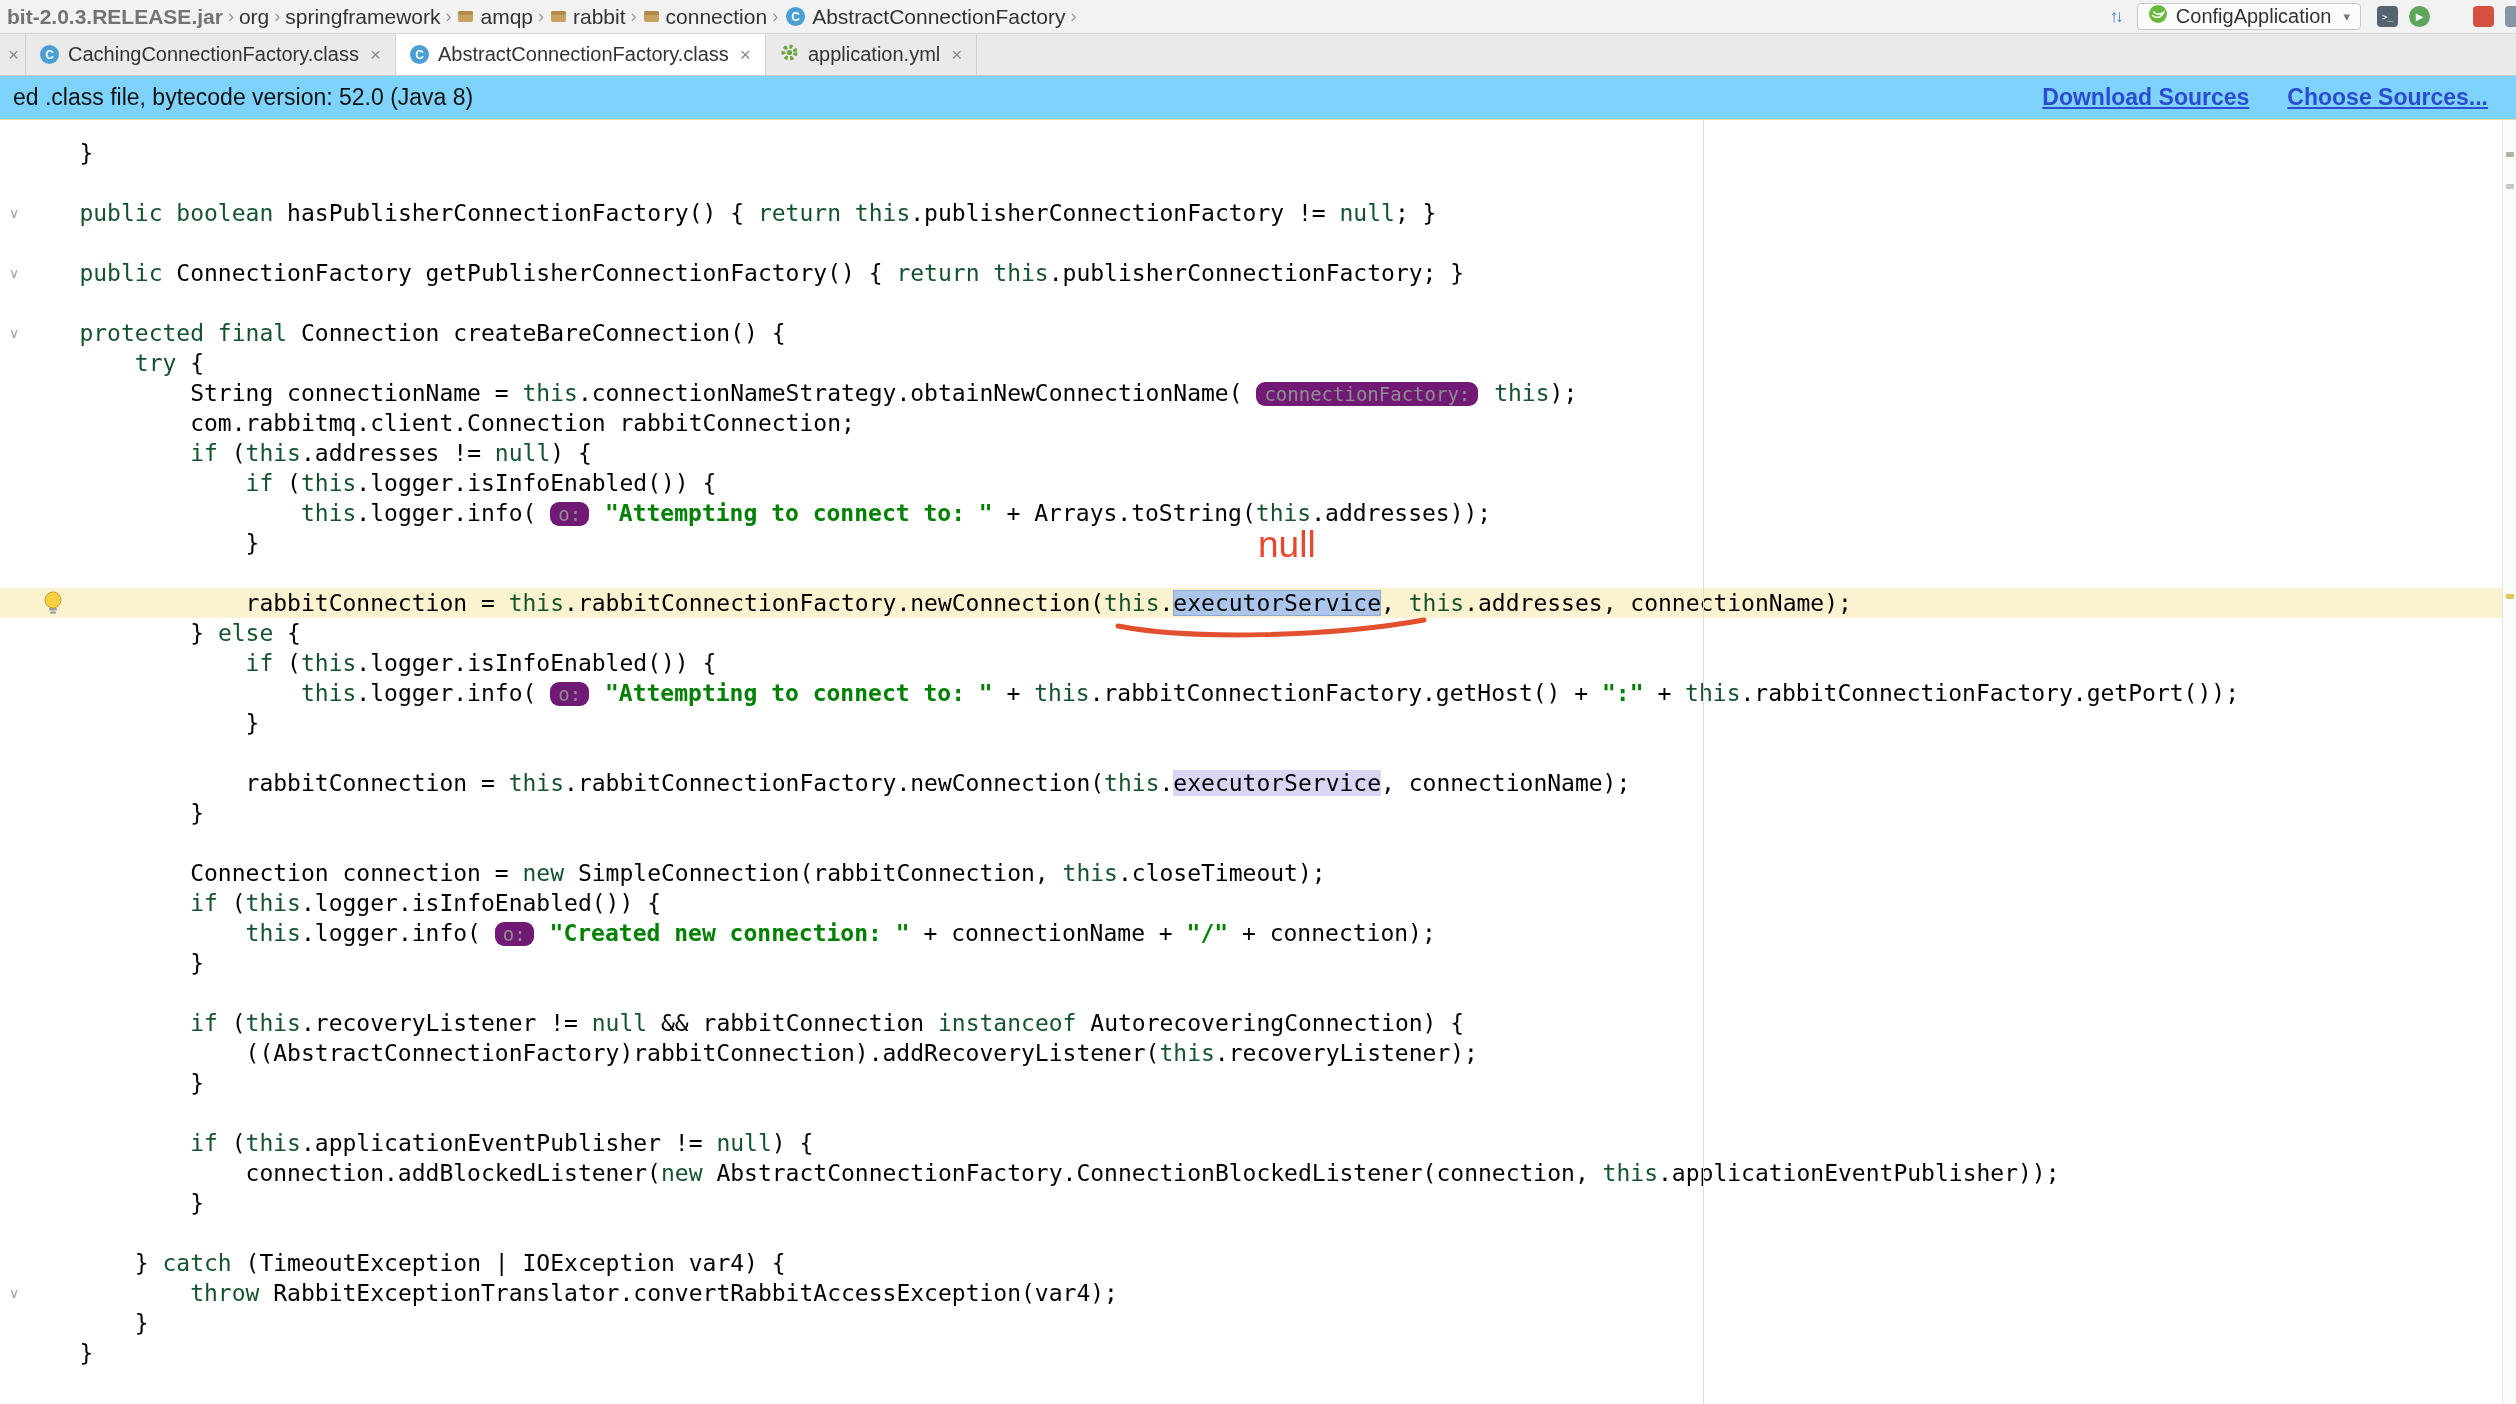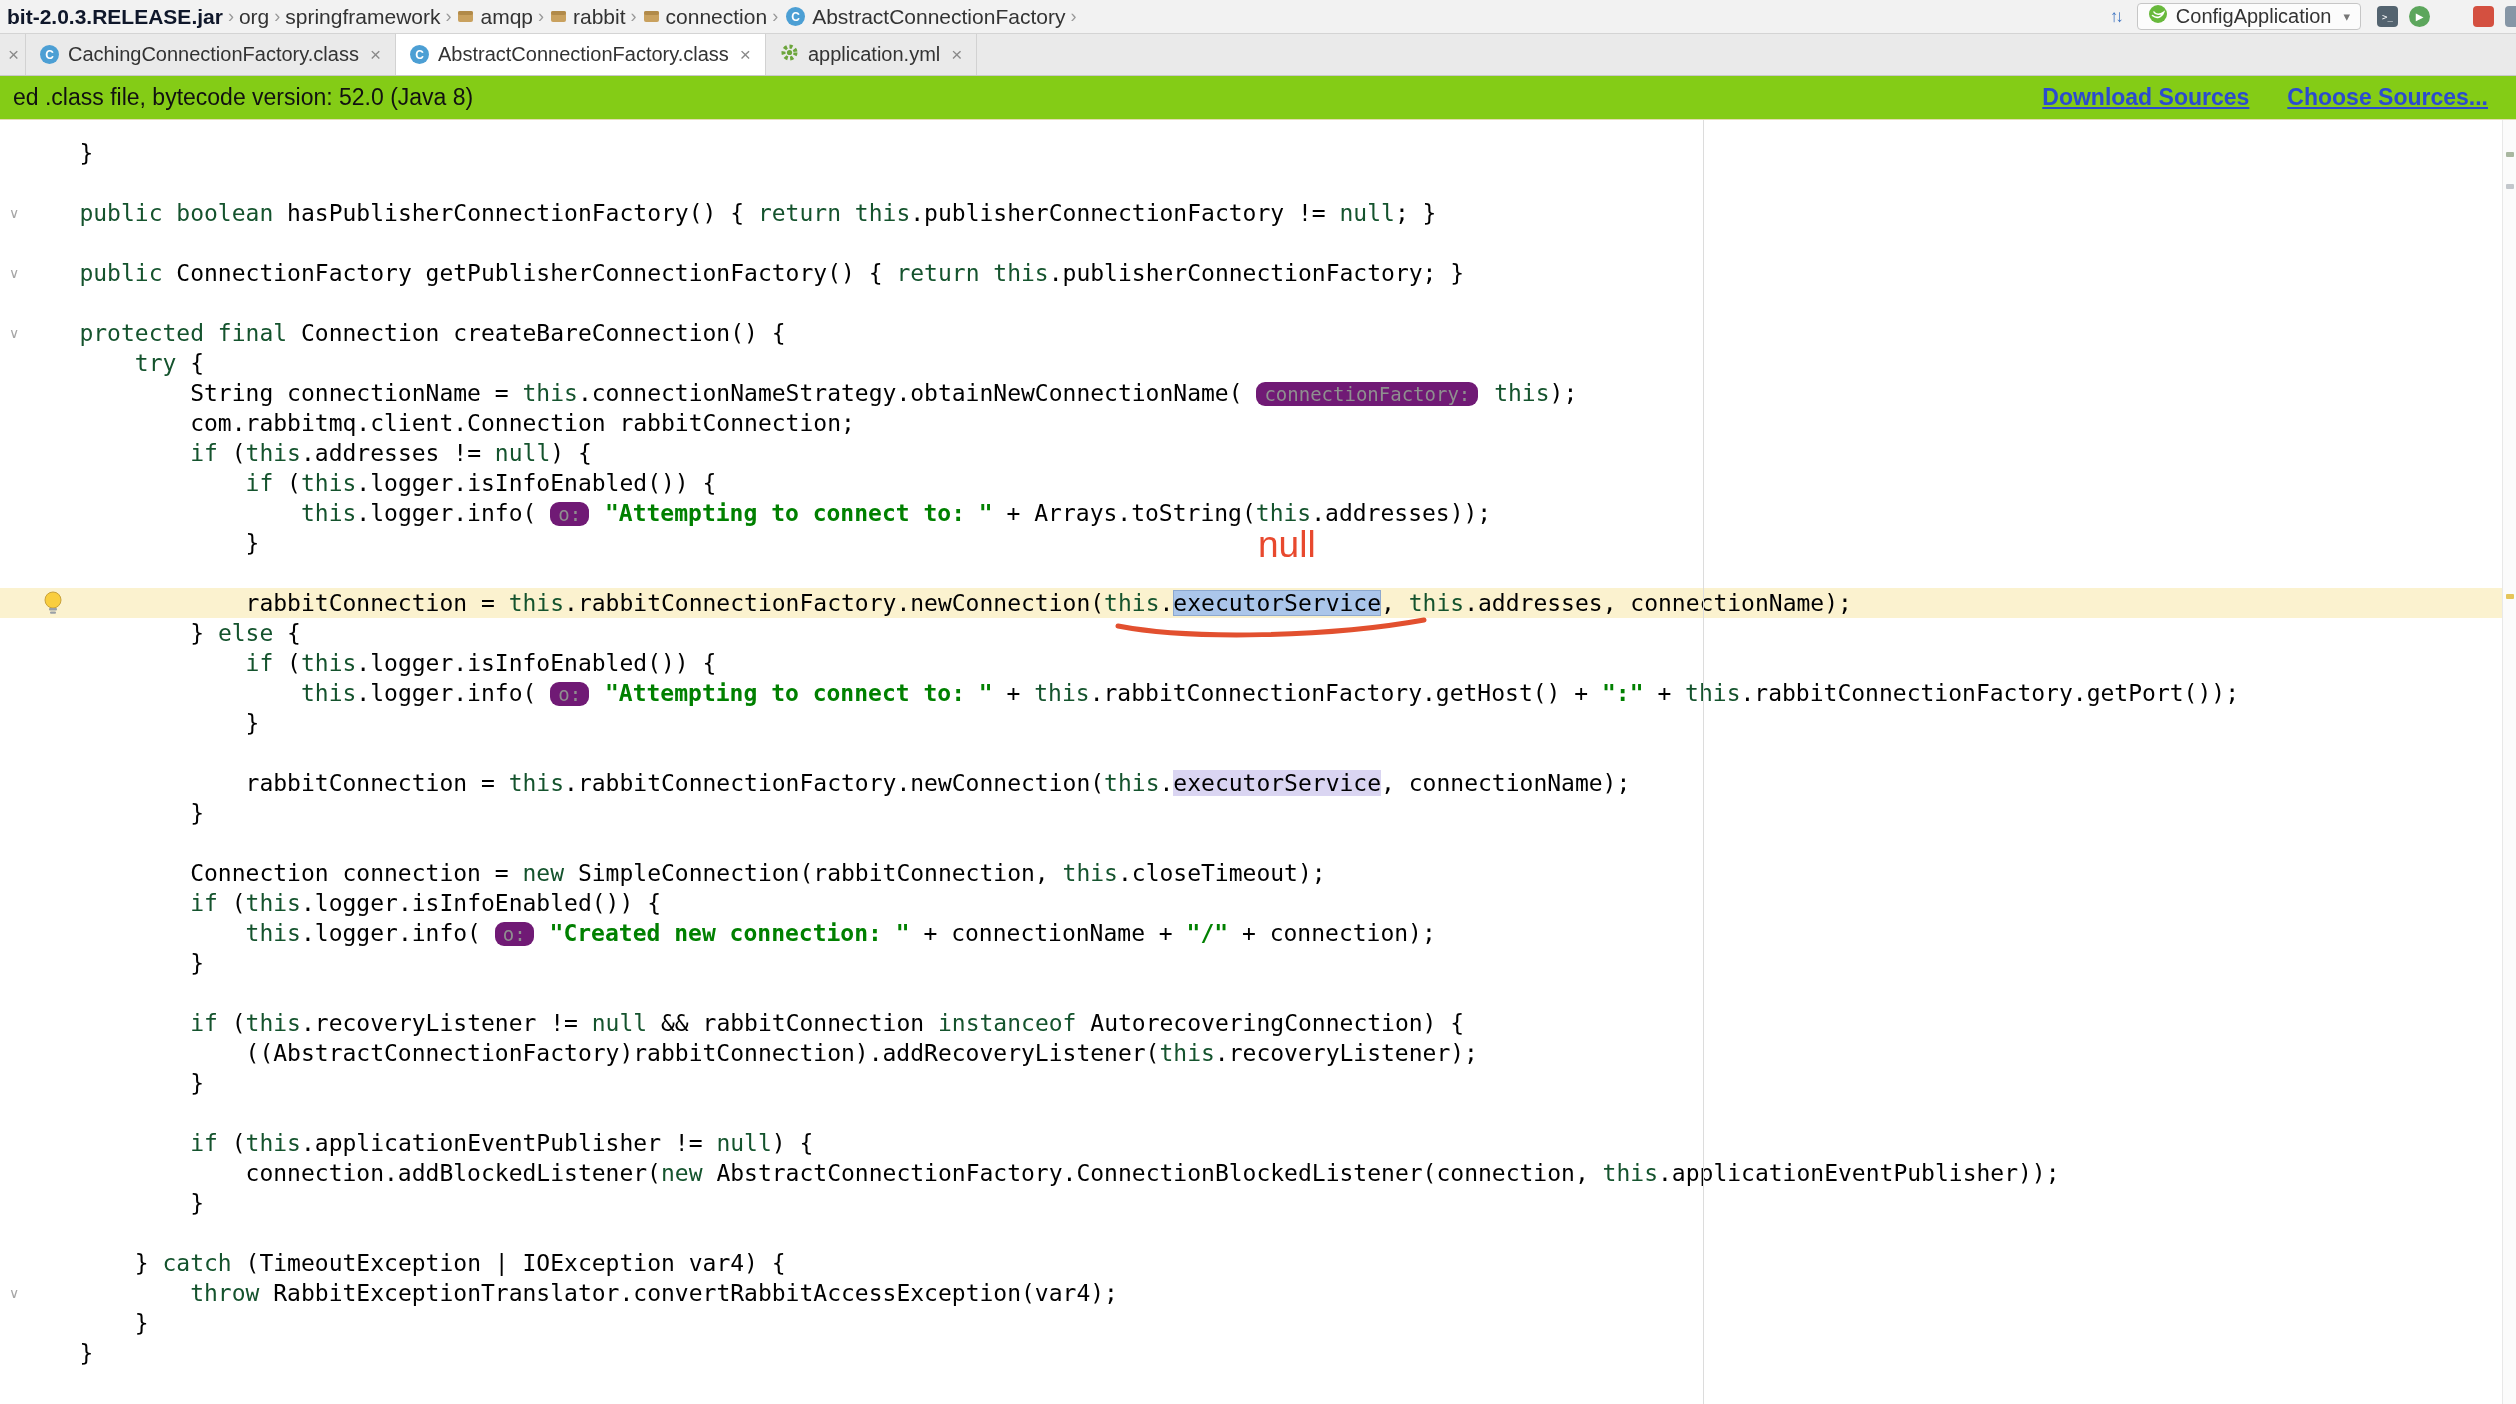--- a/index.html
+++ b/index.html
@@ -4,21 +4,21 @@
 <style>
   * { margin:0; padding:0; box-sizing:border-box; }
   html,body { width:2516px; height:1404px; }
   body { font-family:"Liberation Sans", sans-serif; background:#fff; overflow:hidden; }
   #root { position:relative; width:2516px; height:1404px; background:#fff; overflow:hidden; }
 
   
   .topbar { position:absolute; top:0; left:0; width:100%; height:34px; background:#F2F2F2;
             border-bottom:1px solid #D4D4D4; display:flex; align-items:center; padding:0 0 0 4px; overflow:hidden; }
   .crumb { font-size:21px; color:#333; padding:0 3px; white-space:nowrap; cursor:default; }
-  .crumb.jar { font-weight:bold; color:#0f172a; }
+  .crumb.jar { font-weight:bold; color:#737373; }
   .crumb-sep { color:#999; font-size:18px; padding:0 2px; }
   .pkg-icon { display:inline-block; width:16px; height:15px; margin:0 3px 0 5px; vertical-align:middle; }
   .class-icon { display:inline-flex; width:19px; height:19px; border-radius:50%; background:#4C9FD4;
                 color:#fff; font-size:12px; font-weight:bold; align-items:center; justify-content:center;
                 margin:0 4px 0 6px; }
   .topbar-right { margin-left:auto; display:flex; align-items:center; gap:16px; padding-right:2px; }
   .updown { font-size:17px; font-weight:bold; color:#3C72C0; letter-spacing:-3px; }
   .run-combo { display:flex; align-items:center; gap:8px; background:#FCFCFC; border:1px solid #C6C6C6;
                border-radius:4px; height:27px; padding:0 10px; font-size:20px; color:#333; }
   .combo-caret { font-size:13px; color:#777; margin-left:4px; }
@@ -36,21 +36,21 @@
             border-bottom:1px solid #C9C9C9; display:flex; align-items:stretch; }
   .tabstub { width:26px; display:flex; align-items:center; justify-content:center; border-right:1px solid #D2D2D2; }
   .tab { display:flex; align-items:center; gap:9px; padding:0 14px; font-size:20px; color:#333;
          border-right:1px solid #D2D2D2; white-space:nowrap; }
   .tab.active { background:#FFFFFF; }
   .tab .tclass { width:19px; height:19px; border-radius:50%; background:#4C9FD4; color:#fff; font-size:12px;
                  font-weight:bold; display:flex; align-items:center; justify-content:center; }
   .tab-close { color:#8A8A8A; font-size:19px; padding-left:2px; }
 
   
-  .banner { position:absolute; top:76px; left:0; width:100%; height:44px; background:#84cc16;
+  .banner { position:absolute; top:76px; left:0; width:100%; height:44px; background:#7dd3fc;
             border-bottom:1px solid #E3DCB0; display:flex; align-items:center; padding:0 28px 0 13px;
             font-size:23px; color:#111; }
   .banner-links { margin-left:auto; display:flex; gap:38px;align-items:center; }
   .banner-links a { color:#2B4BD0; text-decoration:underline; font-weight:600; font-size:23px; cursor:pointer; }
 
   
   .editor { position:absolute; top:120px; left:0; right:0; bottom:0; background:#fff; }
   .code { position:absolute; inset:0; padding-top:18px; font-family:"DejaVu Sans Mono",monospace;
           font-size:23px; line-height:30px; }
   .code-line { height:30px; white-space:pre; padding-left:24px; }

